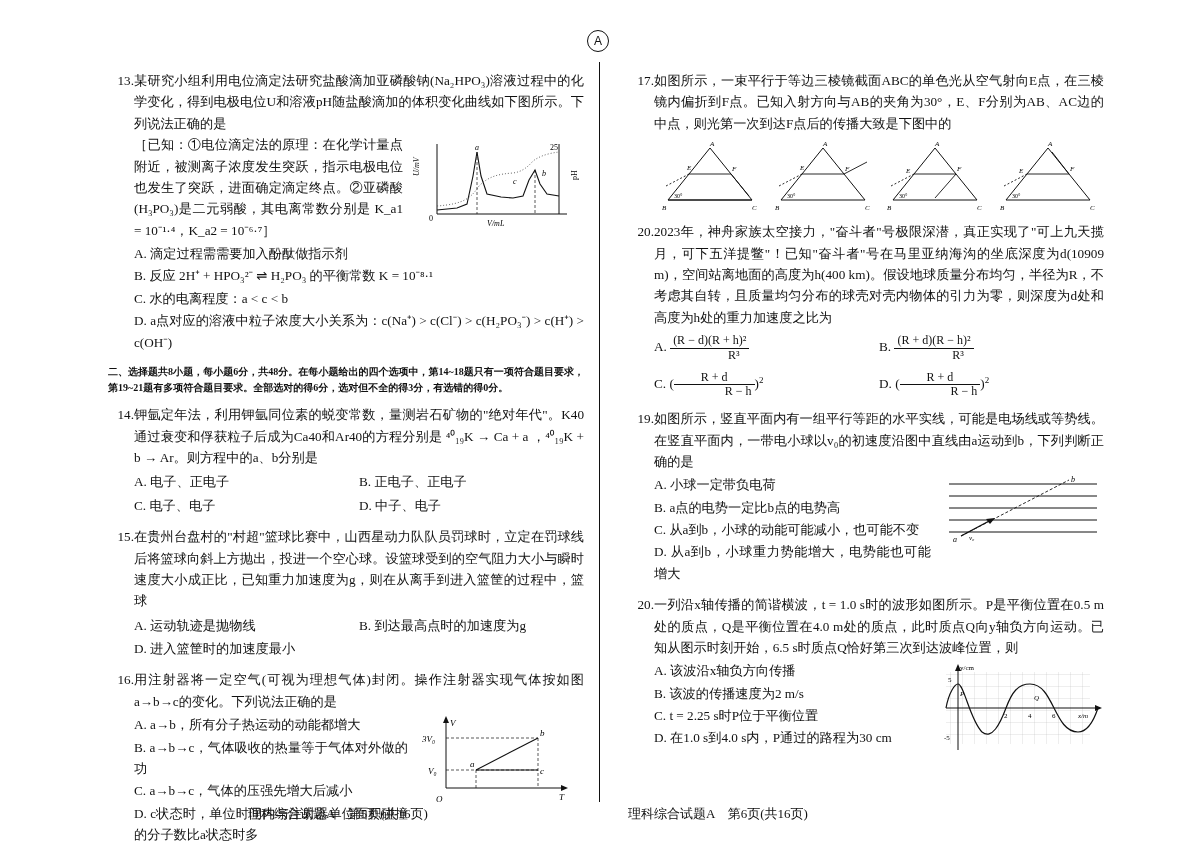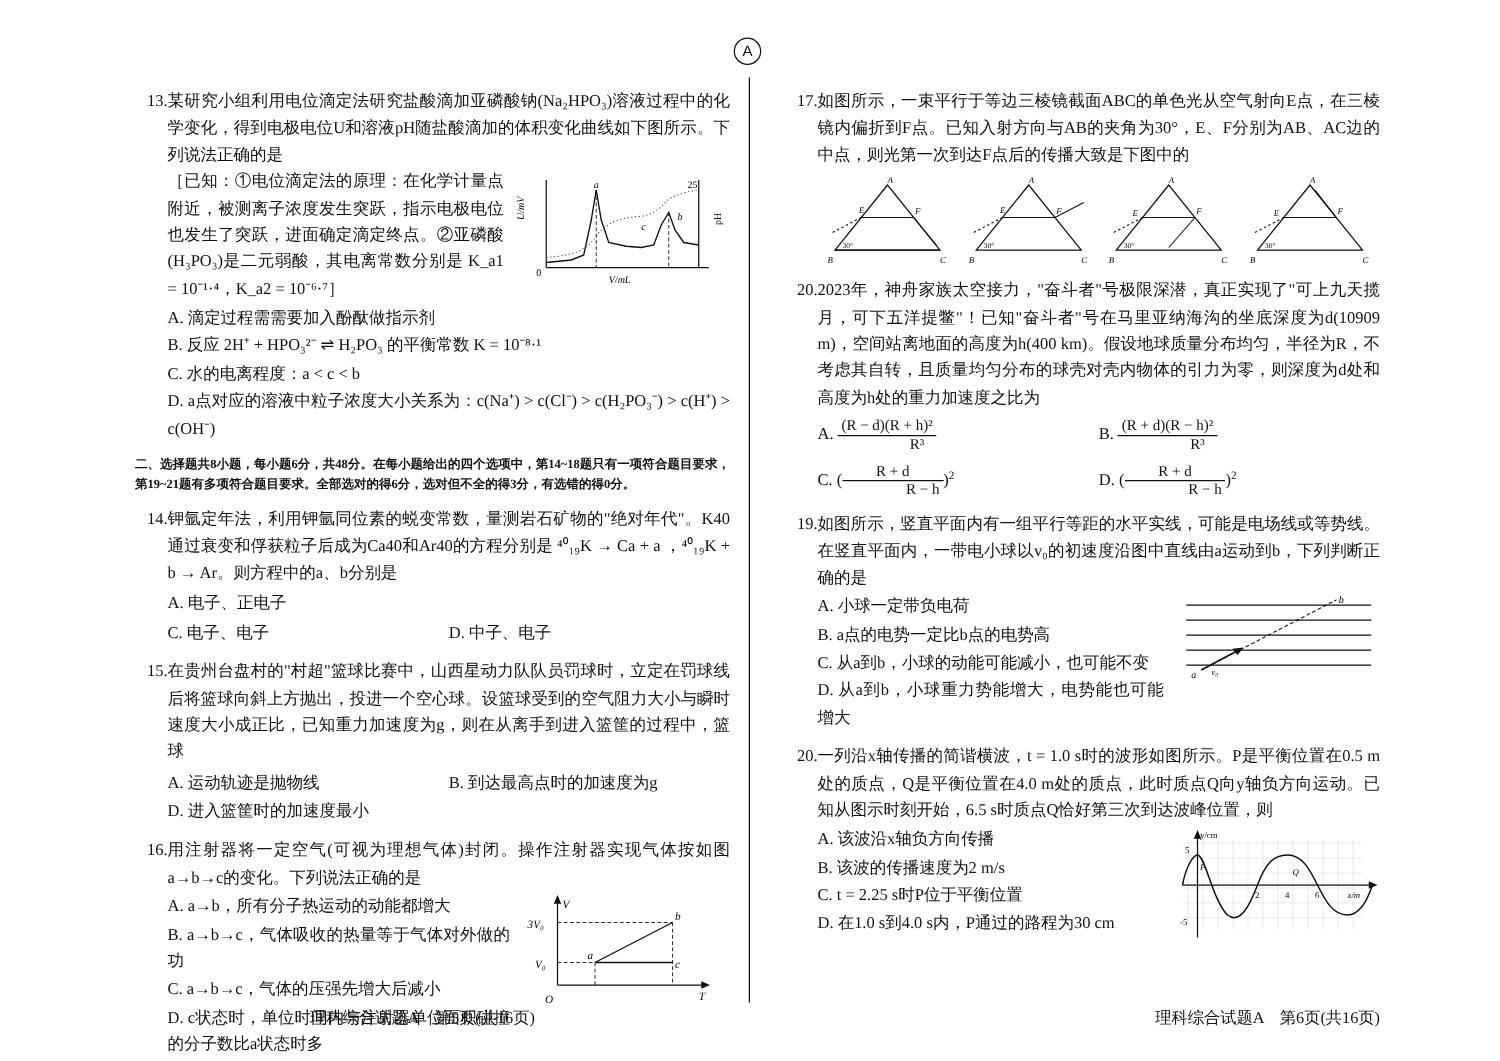--- a/index.html
+++ b/index.html
@@ -15,21 +15,21 @@
   .q .num{float:left;width:26px;text-align:right;}
   .q .body{margin-left:26px;}
   .q .body p{margin:0;}
   .opts{margin-top:2px;}
   .opt-row{display:flex;}
   .opt-row>div{flex:1;}
   .opt{margin:1px 0;}
   .section-head{font-weight:bold;font-size:10px;line-height:1.62;margin:10px 0 8px 0;text-align:justify;}
   .footer{position:absolute;bottom:26px;font-size:13px;font-family:"Liberation Serif",serif;}
   .footer-left{left:100px;width:476px;text-align:center;}
-  .footer-right{left:628px;width:476px;text-align:right;}
+  .footer-right{left:628px;width:476px;text-align:left;}
   .frac{display:inline-block;vertical-align:middle;text-align:center;font-size:12px;line-height:1.15;}
   .frac .top{display:block;border-bottom:1px solid #111;padding:0 3px;}
   .frac .bot{display:block;padding:0 3px;margin-left:48px;}
   sup{font-size:9px;}
   svg{display:block;}
   .clear{clear:both;}
 </style>
 </head>
 <body>
 
@@ -81,20 +81,21 @@
 
     <div class="section-head">二、选择题共8小题，每小题6分，共48分。在每小题给出的四个选项中，第14~18题只有一项符合题目要求，第19~21题有多项符合题目要求。全部选对的得6分，选对但不全的得3分，有选错的得0分。</div>
 
     <div class="q">
       <div class="num">14.</div>
       <div class="body">
         <p>钾氩定年法，利用钾氩同位素的蜕变常数，量测岩石矿物的"绝对年代"。K40通过衰变和俘获粒子后成为Ca40和Ar40的方程分别是 ⁴⁰₁₉K → Ca + a ，⁴⁰₁₉K + b → Ar。则方程中的a、b分别是</p>
         <div class="opts">
           <div class="opt-row">
             <div class="opt">A. 电子、正电子</div>
+            <div class="opt">B. 正电子、正电子</div>
           </div>
           <div class="opt-row">
             <div class="opt">C. 电子、电子</div>
             <div class="opt">D. 中子、电子</div>
           </div>
         </div>
       </div>
       <div class="clear"></div>
     </div>
 

